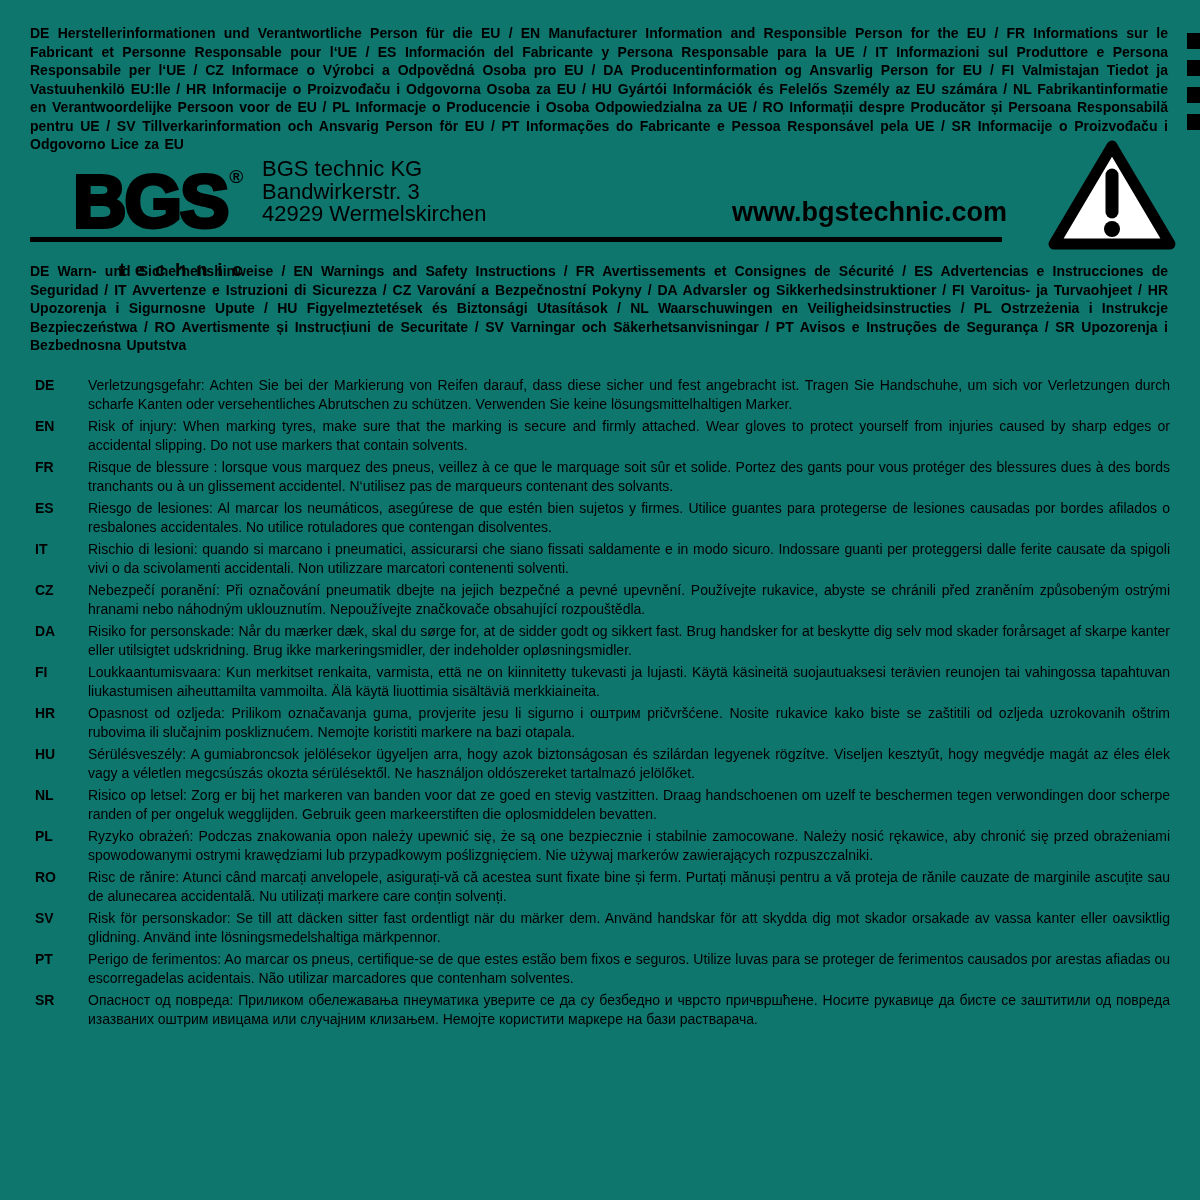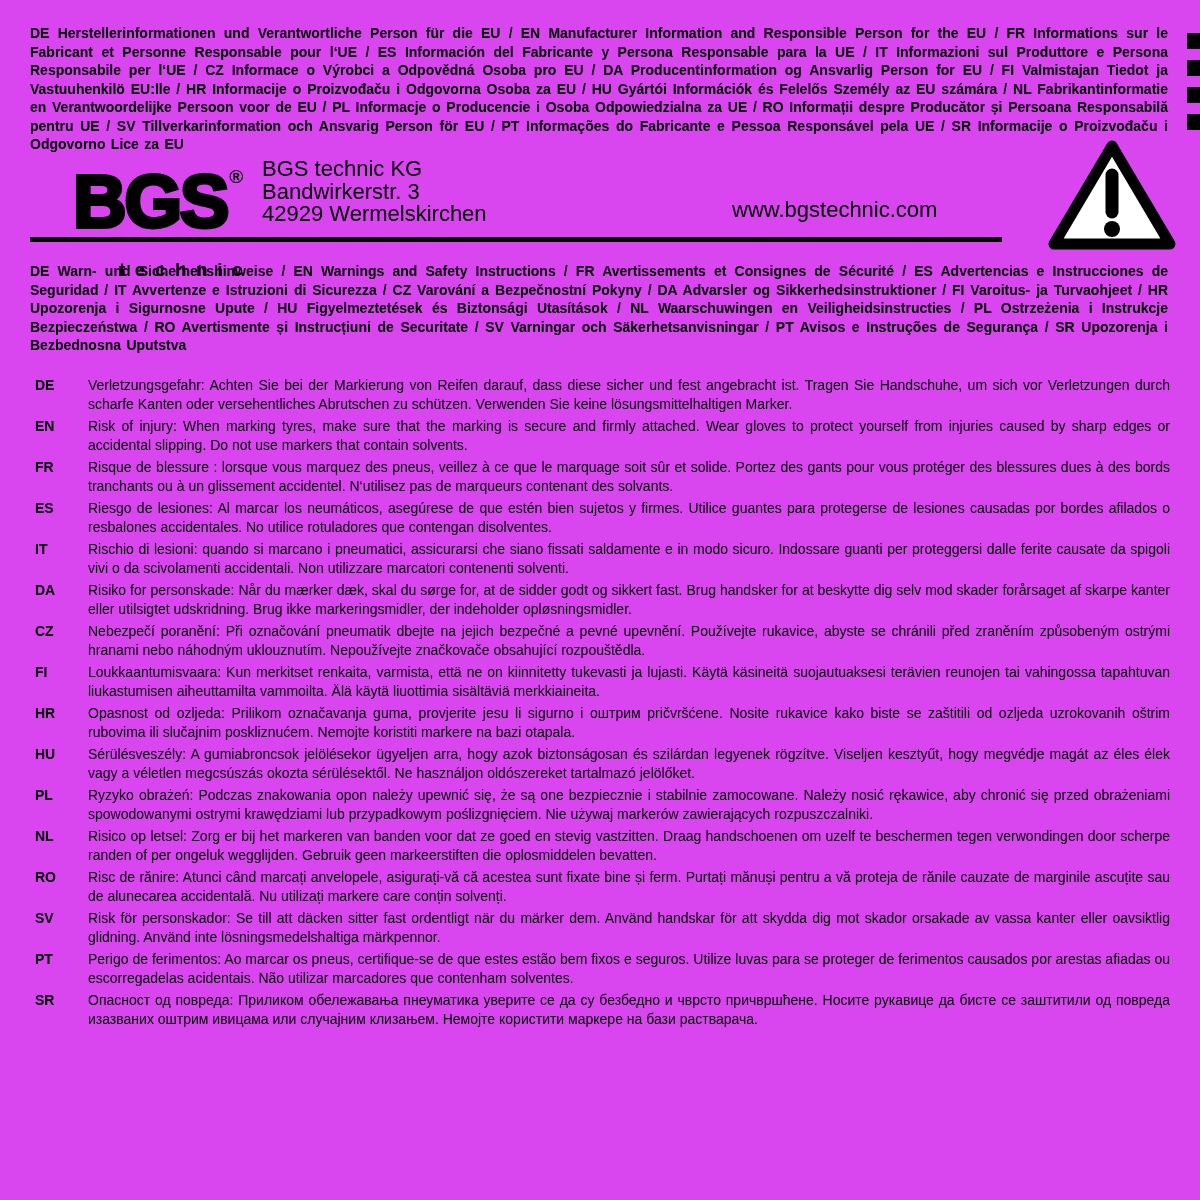--- a/index.html
+++ b/index.html
@@ -1,18 +1,18 @@
 <!DOCTYPE html>
 <html><head>
 <meta charset="utf-8">
 <style>
   html,body { margin:0; padding:0; background:#fff; }
   .page {
     position:relative; width:1200px; height:1200px;
-    background:#d946ef; color:#000;
+    background:#0f766e; color:#000;
     font-family:"Liberation Sans","DejaVu Sans",sans-serif;
     overflow:hidden;
   }
   .hdr {
     position:absolute; left:30px; right:32px;
     font-weight:bold; font-size:14px; line-height:18.5px;
     text-align:justify; margin:0; word-spacing:1.5px;
   }
   .hdr1 { top:24px; }
   .hdr2 { top:262px; }
@@ -30,21 +30,21 @@
     position:relative; top:-44px; left:2px;
   }
   .logo-sub {
     font-size:19px; font-weight:bold; letter-spacing:9.5px;
     margin-top:2px; margin-left:46px; white-space:nowrap;
   }
 
   .address, .contact { position:absolute; top:158px; font-size:22px; line-height:22.5px; }
   .address { left:262px; }
   .contact { left:512px; }
-  .website { position:absolute; left:732px; top:197px; font-size:22px; font-weight:normal; }
+  .website { position:absolute; left:732px; top:197px; font-size:27px; font-weight:bold; }
 
   .triangle { position:absolute; left:1046px; top:138px; }
   .rule { position:absolute; left:30px; top:237px; width:972px; height:5px; background:#000; }
 
   .entries { position:absolute; left:30px; right:30px; top:376px; }
   .entry { display:flex; margin-bottom:3px; font-size:14px; line-height:19px; }
   .entry .code { flex:0 0 30px; margin-left:5px; font-weight:bold; }
   .entry .text { flex:1; text-align:justify;margin-left:23px; }
 </style>
 </head>
@@ -103,52 +103,52 @@
     <span class="code">ES</span>
     <span class="text">Riesgo de lesiones: Al marcar los neumáticos, asegúrese de que estén bien sujetos y firmes. Utilice guantes para protegerse de lesiones causadas por bordes afilados o resbalones accidentales. No utilice rotuladores que contengan disolventes.</span>
   </div>
 
   <div class="entry">
     <span class="code">IT</span>
     <span class="text">Rischio di lesioni: quando si marcano i pneumatici, assicurarsi che siano fissati saldamente e in modo sicuro. Indossare guanti per proteggersi dalle ferite causate da spigoli vivi o da scivolamenti accidentali. Non utilizzare marcatori contenenti solventi.</span>
   </div>
 
   <div class="entry">
-    <span class="code">DA</span>
-    <span class="text">Risiko for personskade: Når du mærker dæk, skal du sørge for, at de sidder godt og sikkert fast. Brug handsker for at beskytte dig selv mod skader forårsaget af skarpe kanter eller utilsigtet udskridning. Brug ikke markeringsmidler, der indeholder opløsningsmidler.</span>
+    <span class="code">CZ</span>
+    <span class="text">Nebezpečí poranění: Při označování pneumatik dbejte na jejich bezpečné a pevné upevnění. Používejte rukavice, abyste se chránili před zraněním způsobeným ostrými hranami nebo náhodným uklouznutím. Nepoužívejte značkovače obsahující rozpouštědla.</span>
   </div>
 
   <div class="entry">
-    <span class="code">CZ</span>
-    <span class="text">Nebezpečí poranění: Při označování pneumatik dbejte na jejich bezpečné a pevné upevnění. Používejte rukavice, abyste se chránili před zraněním způsobeným ostrými hranami nebo náhodným uklouznutím. Nepoužívejte značkovače obsahující rozpouštědla.</span>
+    <span class="code">DA</span>
+    <span class="text">Risiko for personskade: Når du mærker dæk, skal du sørge for, at de sidder godt og sikkert fast. Brug handsker for at beskytte dig selv mod skader forårsaget af skarpe kanter eller utilsigtet udskridning. Brug ikke markeringsmidler, der indeholder opløsningsmidler.</span>
   </div>
 
   <div class="entry">
     <span class="code">FI</span>
     <span class="text">Loukkaantumisvaara: Kun merkitset renkaita, varmista, että ne on kiinnitetty tukevasti ja lujasti. Käytä käsineitä suojautuaksesi terävien reunojen tai vahingossa tapahtuvan liukastumisen aiheuttamilta vammoilta. Älä käytä liuottimia sisältäviä merkkiaineita.</span>
   </div>
 
   <div class="entry">
     <span class="code">HR</span>
     <span class="text">Opasnost od ozljeda: Prilikom označavanja guma, provjerite jesu li sigurno i оштрим pričvršćene. Nosite rukavice kako biste se zaštitili od ozljeda uzrokovanih oštrim rubovima ili slučajnim poskliznućem. Nemojte koristiti markere na bazi otapala.</span>
   </div>
 
   <div class="entry">
     <span class="code">HU</span>
     <span class="text">Sérülésveszély: A gumiabroncsok jelölésekor ügyeljen arra, hogy azok biztonságosan és szilárdan legyenek rögzítve. Viseljen kesztyűt, hogy megvédje magát az éles élek vagy a véletlen megcsúszás okozta sérülésektől. Ne használjon oldószereket tartalmazó jelölőket.</span>
   </div>
 
   <div class="entry">
-    <span class="code">PL</span>
-    <span class="text">Ryzyko obrażeń: Podczas znakowania opon należy upewnić się, że są one bezpiecznie i stabilnie zamocowane. Należy nosić rękawice, aby chronić się przed obrażeniami spowodowanymi ostrymi krawędziami lub przypadkowym poślizgnięciem. Nie używaj markerów zawierających rozpuszczalniki.</span>
+    <span class="code">NL</span>
+    <span class="text">Risico op letsel: Zorg er bij het markeren van banden voor dat ze goed en stevig vastzitten. Draag handschoenen om uzelf te beschermen tegen verwondingen door scherpe randen of per ongeluk wegglijden. Gebruik geen markeerstiften die oplosmiddelen bevatten.</span>
   </div>
 
   <div class="entry">
-    <span class="code">NL</span>
-    <span class="text">Risico op letsel: Zorg er bij het markeren van banden voor dat ze goed en stevig vastzitten. Draag handschoenen om uzelf te beschermen tegen verwondingen door scherpe randen of per ongeluk wegglijden. Gebruik geen markeerstiften die oplosmiddelen bevatten.</span>
+    <span class="code">PL</span>
+    <span class="text">Ryzyko obrażeń: Podczas znakowania opon należy upewnić się, że są one bezpiecznie i stabilnie zamocowane. Należy nosić rękawice, aby chronić się przed obrażeniami spowodowanymi ostrymi krawędziami lub przypadkowym poślizgnięciem. Nie używaj markerów zawierających rozpuszczalniki.</span>
   </div>
 
   <div class="entry">
     <span class="code">RO</span>
     <span class="text">Risc de rănire: Atunci când marcați anvelopele, asigurați-vă că acestea sunt fixate bine și ferm. Purtați mănuși pentru a vă proteja de rănile cauzate de marginile ascuțite sau de alunecarea accidentală. Nu utilizați markere care conțin solvenți.</span>
   </div>
 
   <div class="entry">
     <span class="code">SV</span>
     <span class="text">Risk för personskador: Se till att däcken sitter fast ordentligt när du märker dem. Använd handskar för att skydda dig mot skador orsakade av vassa kanter eller oavsiktlig glidning. Använd inte lösningsmedelshaltiga märkpennor.</span>

